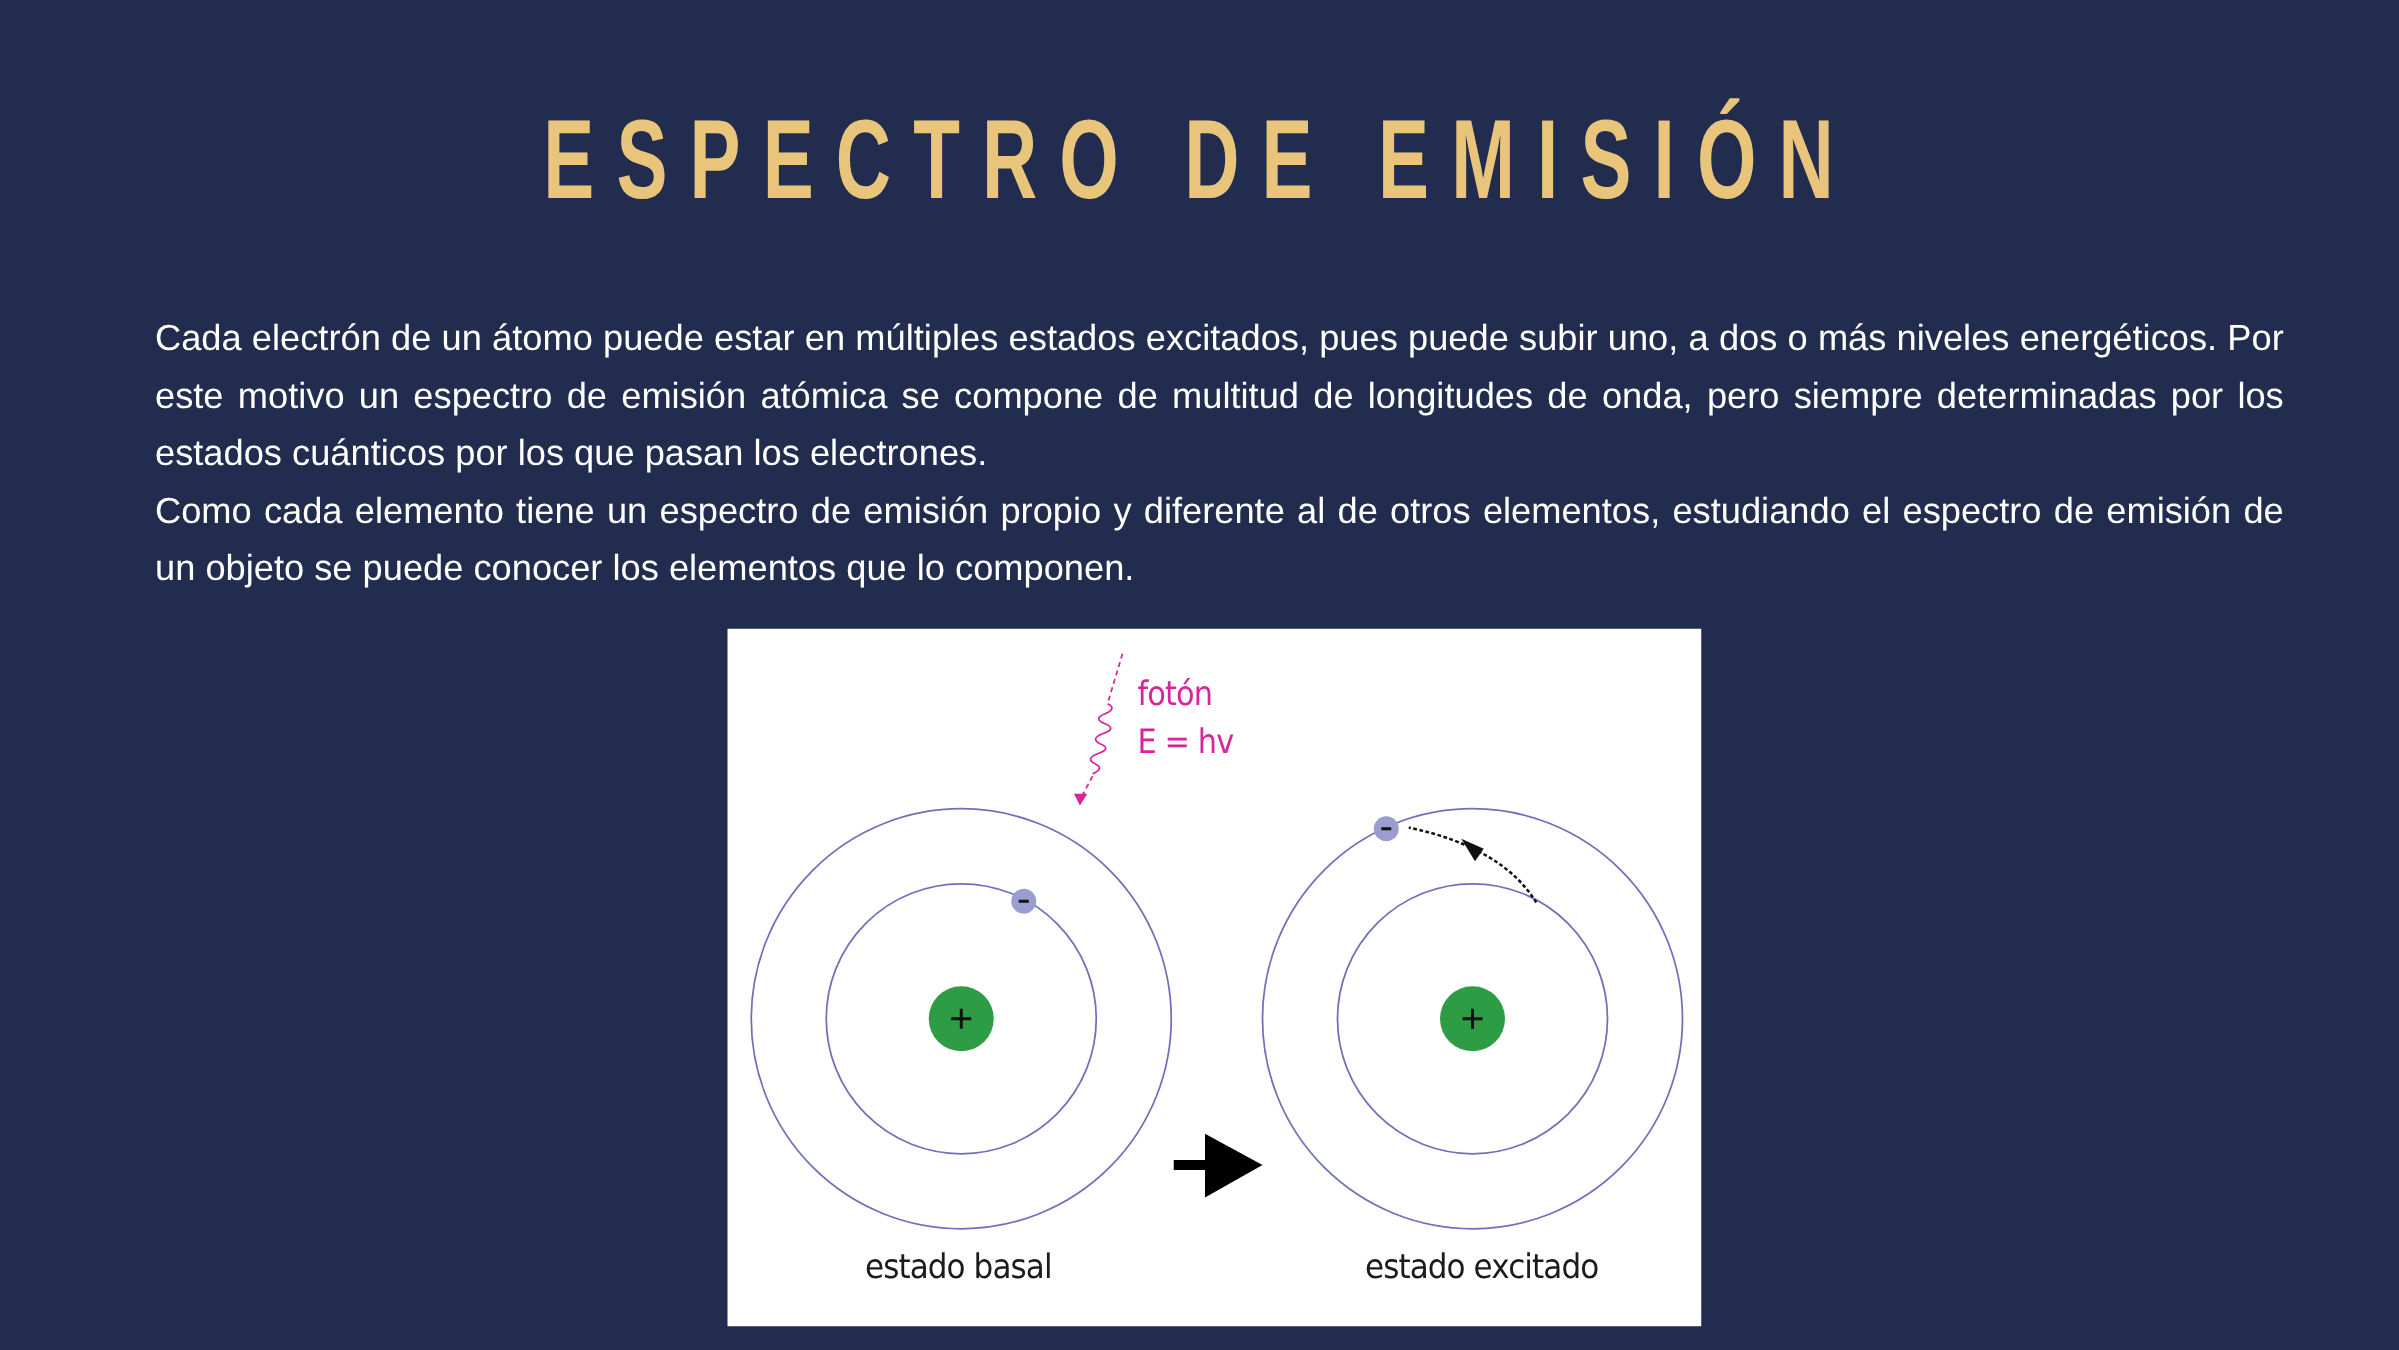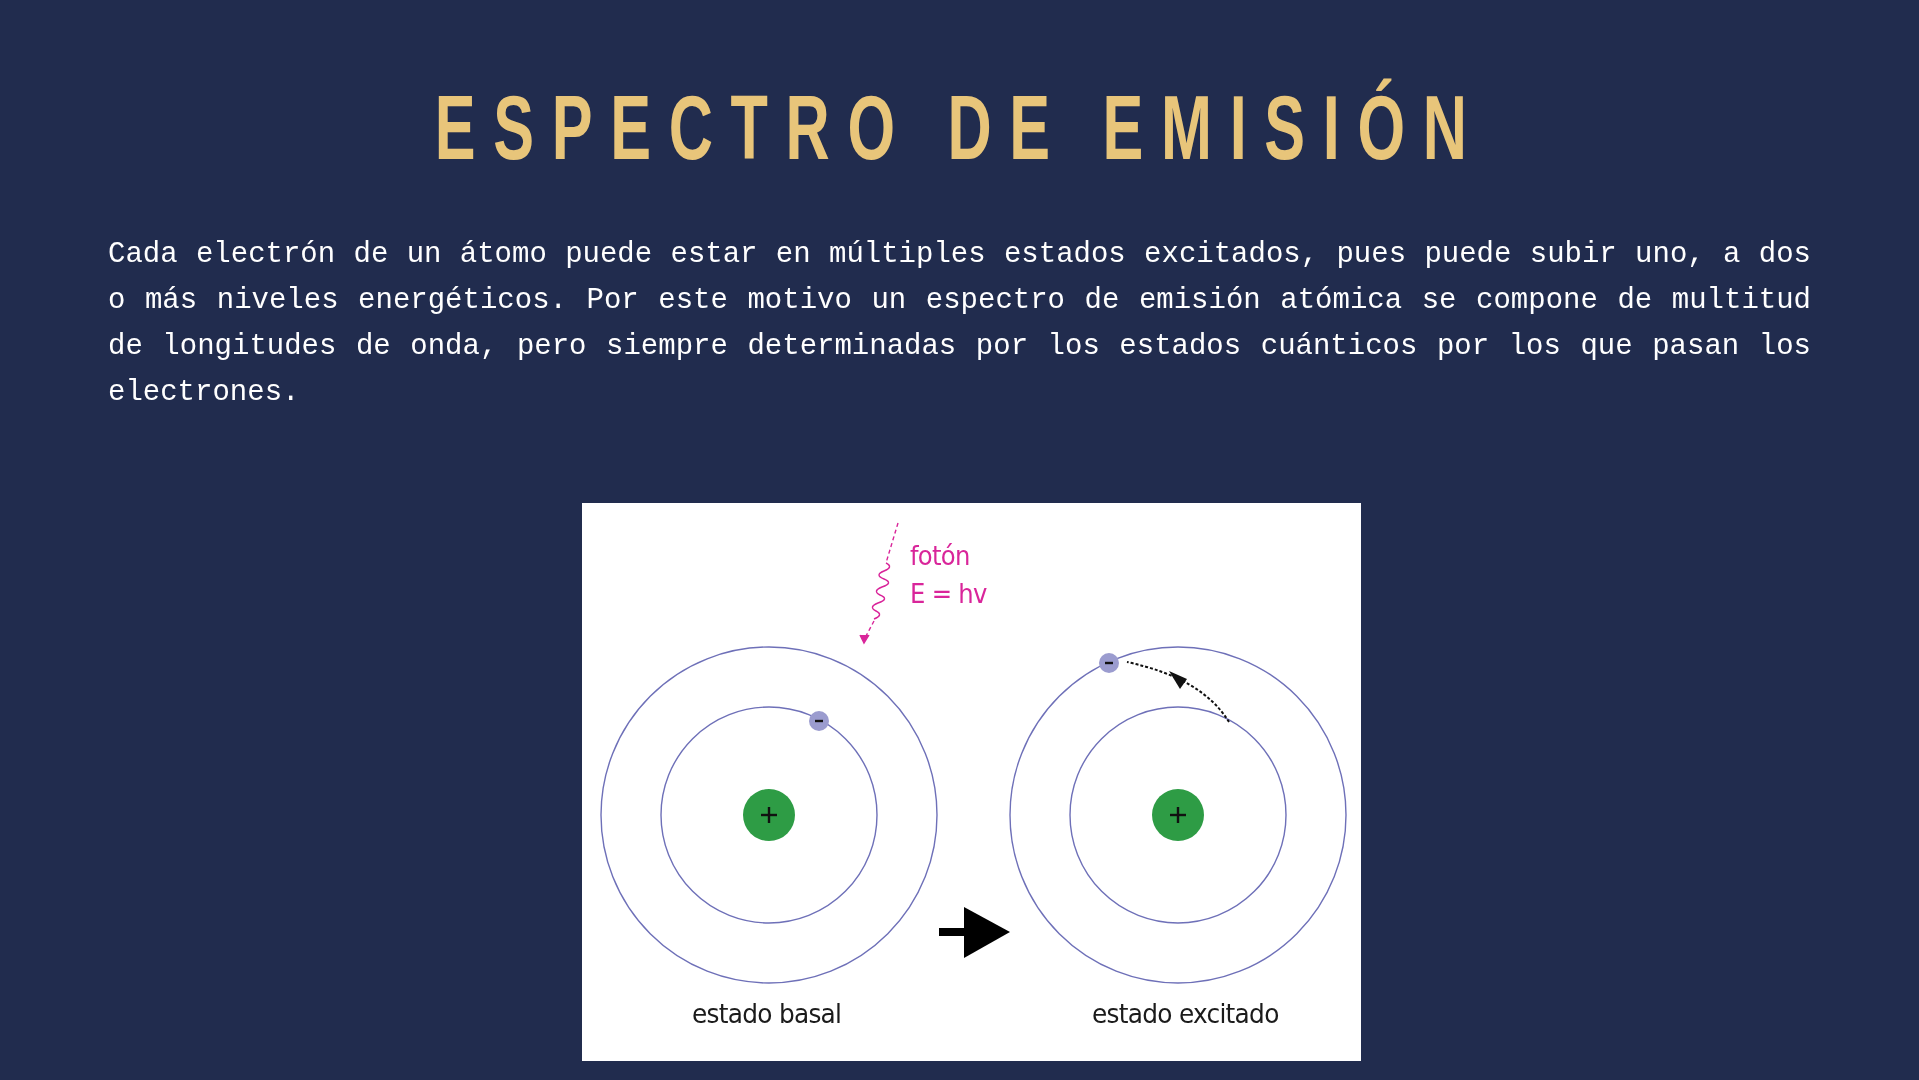--- a/index.html
+++ b/index.html
@@ -31,25 +31,25 @@
       transform: scaleX(0.68);
       transform-origin: 960px 50%;
       margin: 0;
     }
     .body-text {
       position: absolute;
       left: 108px;
       top: 232px;
       width: 1703px;
       color: #ffffff;
-      font-family: Liberation Mono, monospace;
+      font-family: Liberation Sans, sans-serif;
       font-size: 29px;
       line-height: 46px;
       text-align: justify;
-      margin: 0;
+      margin: 16px;
     }
     .body-text p {
       margin: 0;
       text-align-last: left;
     }
     .figure {
       position: absolute;
       left: 554px;
       top: 503px;
       width: 779px;
@@ -84,20 +84,21 @@
   </style>
 </head>
 <body>
 
 <div class="slide">
 
   <h1 class="title">ESPECTRO DE EMISIÓN</h1>
 
   <div class="body-text">
     <p>Cada electrón de un átomo puede estar en múltiples estados excitados, pues puede subir uno, a dos o más niveles energéticos. Por este motivo un espectro de emisión atómica se compone de multitud de longitudes de onda, pero siempre determinadas por los estados cuánticos por los que pasan los electrones.</p>
+    <p>Como cada elemento tiene un espectro de emisión propio y diferente al de otros elementos, estudiando el espectro de emisión de un objeto se puede conocer los elementos que lo componen.</p>
   </div>
 
   <div class="figure">
     <svg width="779" height="558" viewBox="0 0 779 558" xmlns="http://www.w3.org/2000/svg">
 
       <g>
         <ellipse cx="187" cy="312" rx="168" ry="168" fill="none" stroke="#6e70b8" stroke-width="1.4"></ellipse>
         <ellipse cx="187" cy="312" rx="108" ry="108" fill="none" stroke="#6e70b8" stroke-width="1.4"></ellipse>
         <ellipse cx="187" cy="312" rx="26" ry="26" fill="#2e9c45"></ellipse>
         <g stroke="#111" stroke-width="2.4">

